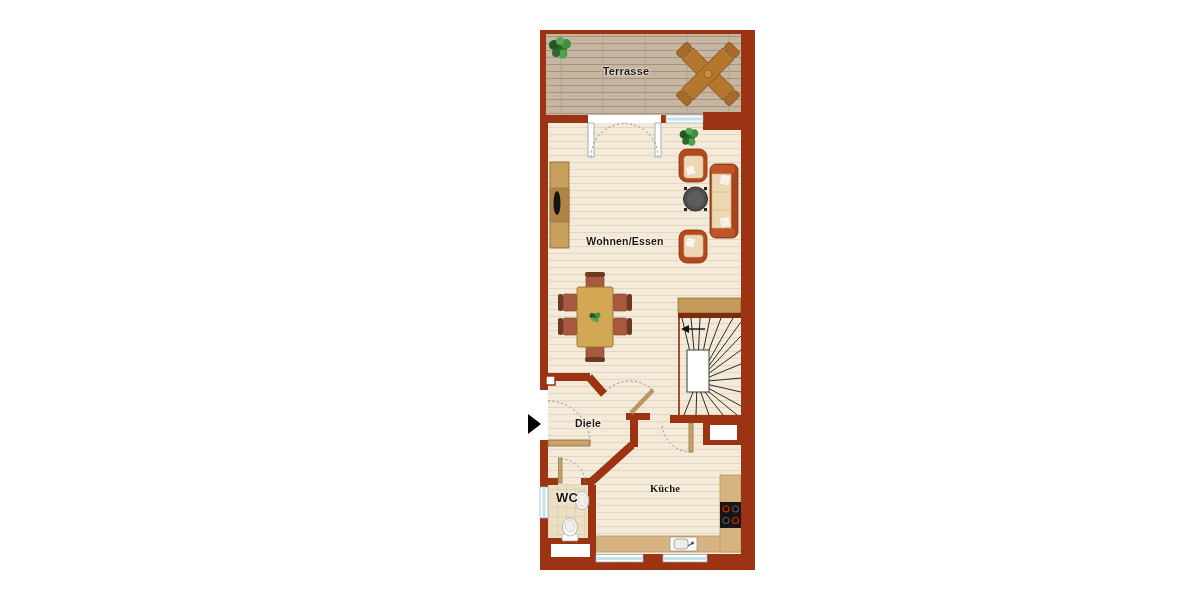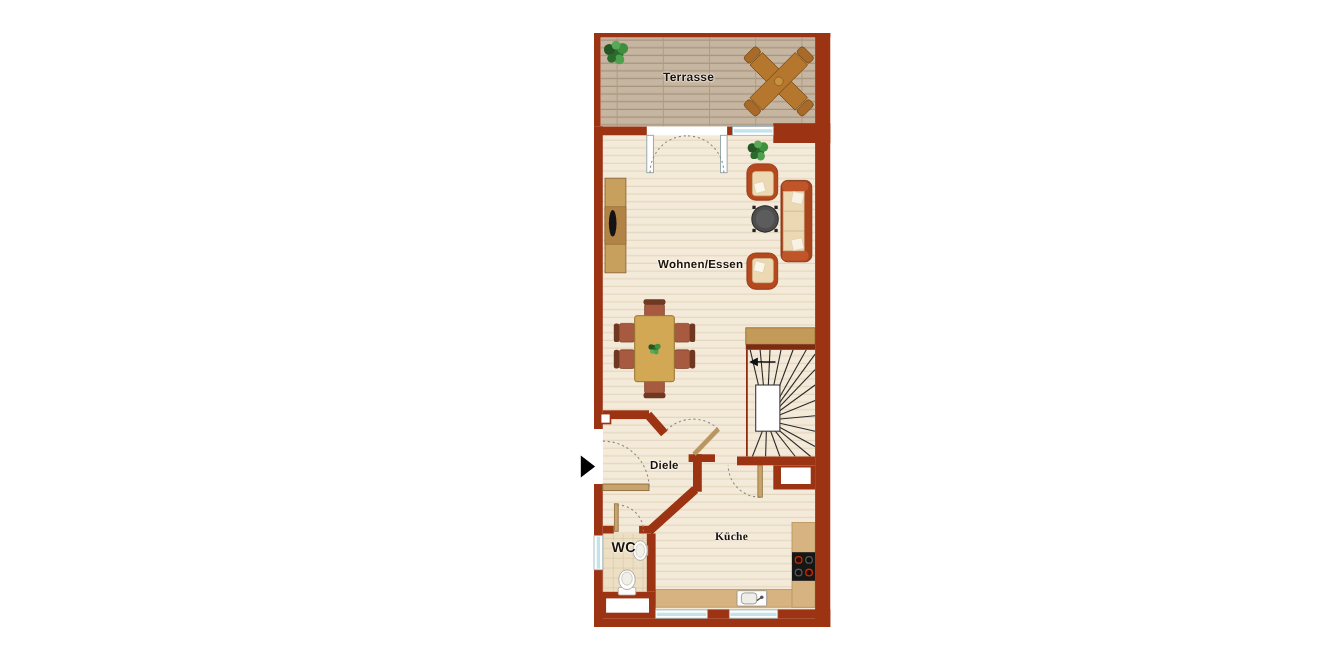--- a/index.html
+++ b/index.html
@@ -13,22 +13,22 @@
   #plan svg.geom{
     position:absolute;left:-20px;top:0;width:235px;height:540px;
   }
   .room-label{
     position:absolute;font-weight:bold;color:#1d1206;
     text-align:center;letter-spacing:0.2px;
     text-shadow:0 0 2px #fff,0 0 2px #fff,0 0 1px #fff;
     pointer-events:none;
   }
   .lbl-terrasse{left:46px;top:35px;width:80px;font-size:11px;}
-  .lbl-wohnen{left:28px;top:205px;width:114px;font-size:10.5px;padding-left:12px;}
-  .lbl-diele{left:36px;top:387px;width:56px;font-size:10.5px;}
+  .lbl-wohnen{left:28px;top:205px;width:114px;font-size:10.5px;}
+  .lbl-diele{left:20px;top:387px;width:56px;font-size:10.5px;}
   .lbl-wc{left:12px;top:460px;width:30px;font-size:13px;}
   .lbl-kueche{left:94px;top:453px;width:62px;font-size:10.5px;font-family:Liberation Serif, serif;}
 </style>
 </head>
 <body>
 
 <div id="plan">
 
   <svg class="geom" viewBox="-20 0 235 540" xmlns="http://www.w3.org/2000/svg">
     <defs>

